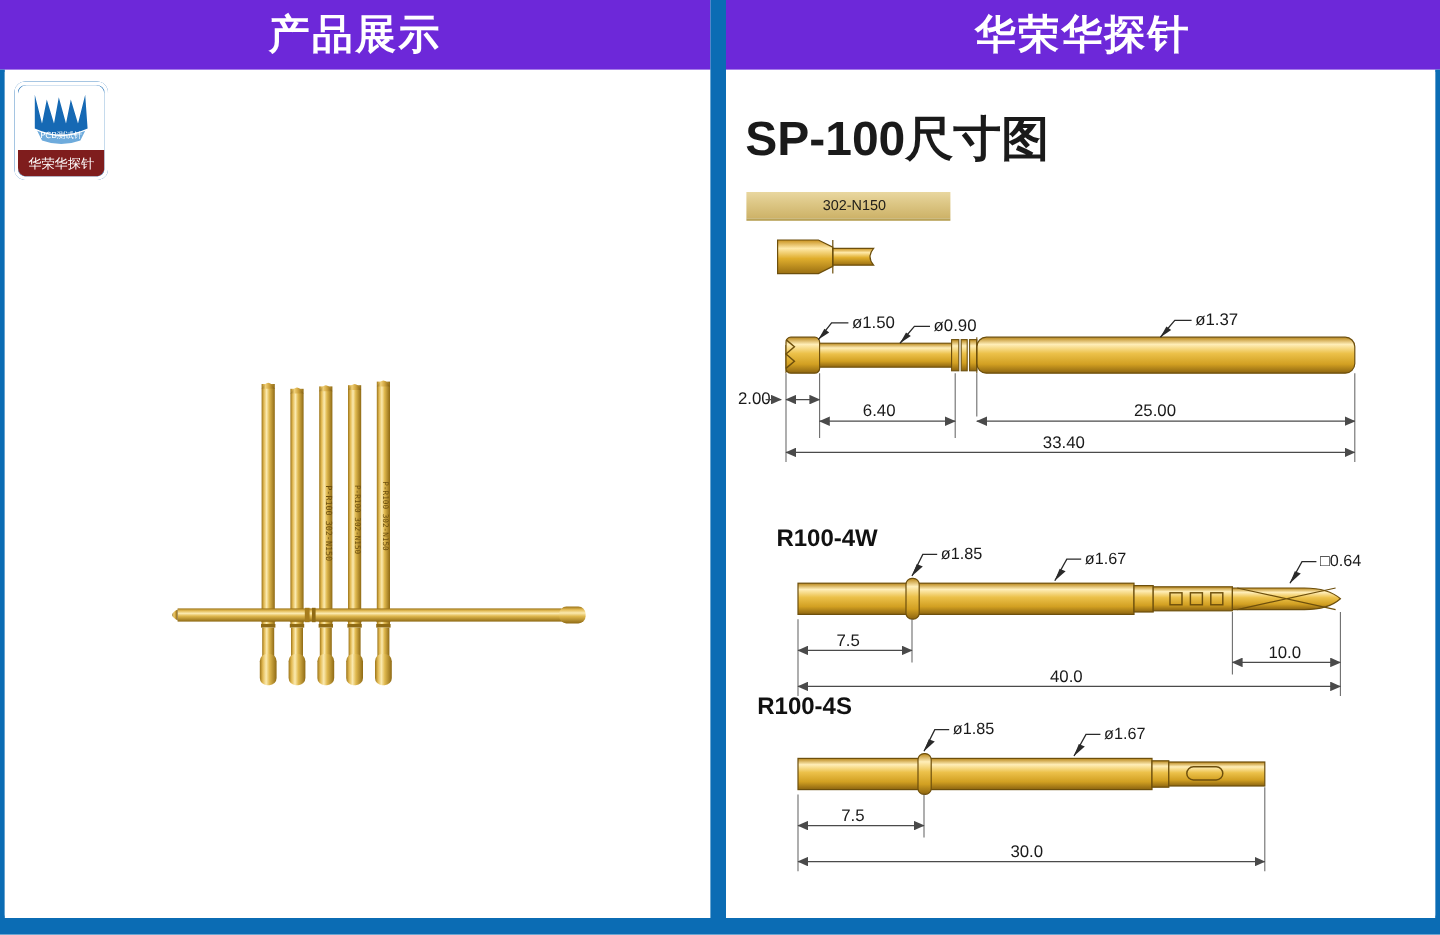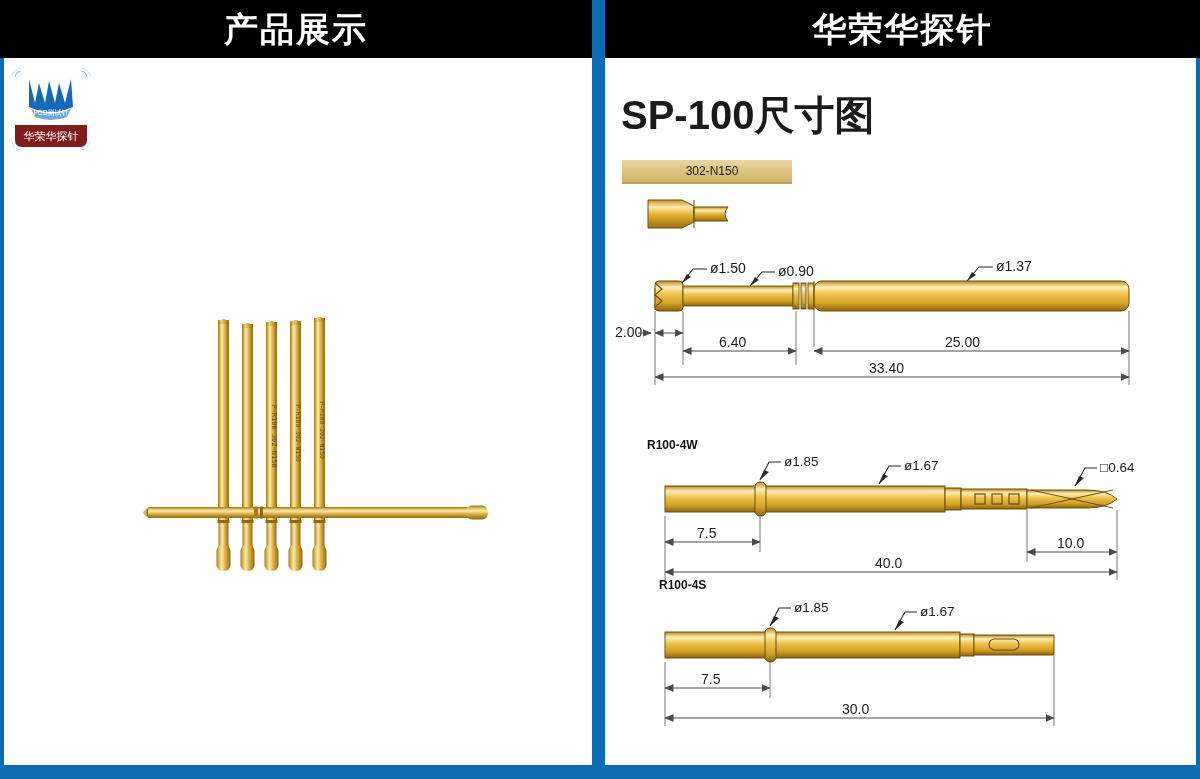--- a/index.html
+++ b/index.html
@@ -7,21 +7,21 @@
     width:1200px;height:779px;
     background:#ffffff;
     font-family:"Liberation Sans","DejaVu Sans",sans-serif;
     overflow:hidden;
   }
   .page{position:relative;width:1200px;height:779px;background:#ffffff;}
 
   
   .hdr{
     position:absolute;top:0;height:58px;
-    background:#000000;
+    background:#6d28d9;
     display:flex;align-items:center;justify-content:center;
   }
   .hdr-left{left:0;width:592px;}
   .hdr-right{left:605px;width:595px;}
   .hdr-title{
     color:#ffffff;font-size:34px;font-weight:700;letter-spacing:2px;
     line-height:1;
   }
   .divider{
     position:absolute;left:592px;top:0;width:13px;height:765px;background:#0b6cb4;
@@ -74,24 +74,24 @@
   }
   .code-bar span{font-size:12px;color:#23201a;font-family:"Liberation Sans",sans-serif;}
   .mini-probe{position:absolute;left:35px;top:130px;width:120px;height:46px;}
 
   .dwg{position:absolute;left:0;}
   .dwg1{top:195px;width:589px;height:230px;}
   .dwg2{top:370px;width:589px;height:195px;}
   .dwg3{top:510px;width:589px;height:195px;}
 
   .part-label{
-    position:absolute;font-size:12px;font-weight:700;color:#111111;
+    position:absolute;font-size:20px;font-weight:700;color:#111111;
   }
   .lbl-4w{left:40px;top:378px;}
-  .lbl-4s{left:52px;top:518px;}
+  .lbl-4s{left:24px;top:518px;}
 
   svg{display:block;}
   .dimtxt{font-family:"Liberation Sans",sans-serif;fill:#1a1a1a;}
 </style>
 </head>
 <body>
 
 <div class="page">
 
   <div class="hdr hdr-left">

